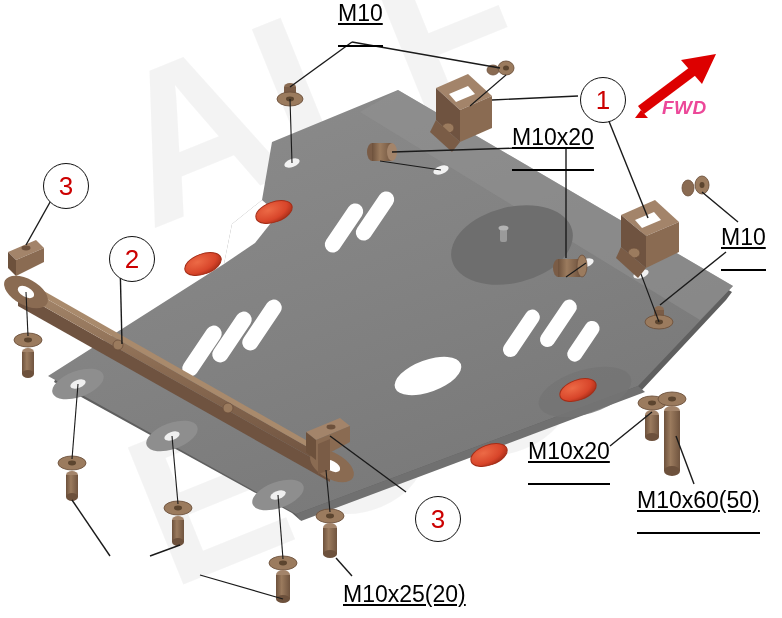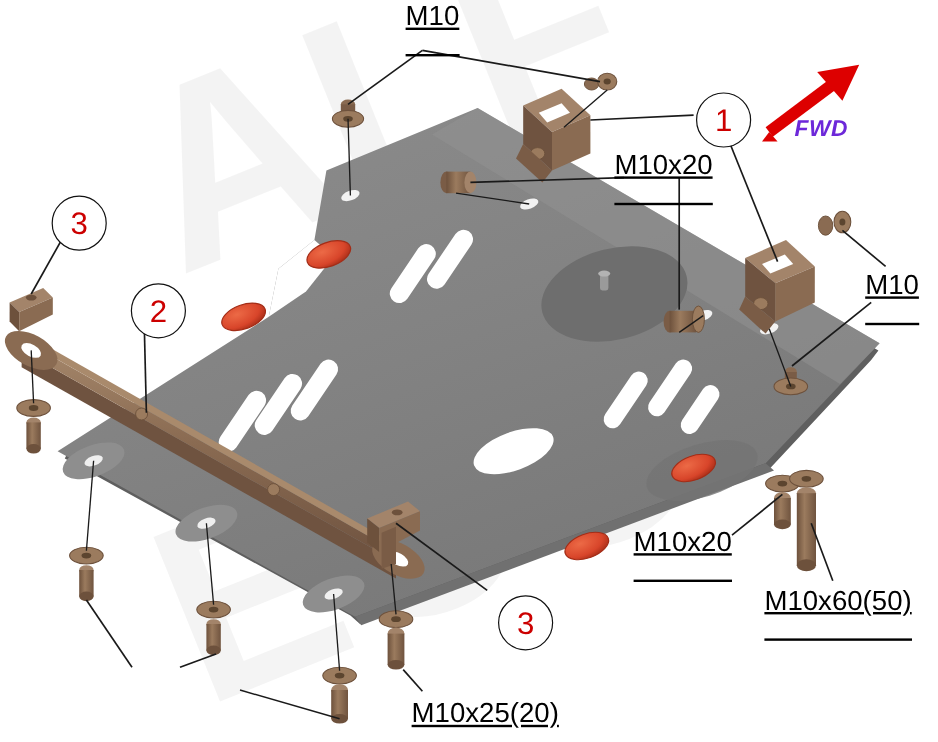--- a/index.html
+++ b/index.html
@@ -5,21 +5,21 @@
 <style>
   html,body{margin:0;padding:0;background:#ffffff;}
   body{width:782px;height:618px;overflow:hidden;
        font-family:"Liberation Sans","DejaVu Sans",sans-serif;}
   #stage{position:relative;width:782px;height:618px;background:#fff;}
   #stage svg{position:absolute;left:0;top:0;}
   .lbl{position:absolute;font-size:23px;color:#000;white-space:nowrap;
        letter-spacing:0px;line-height:1;}
   .lbl span{border-bottom:2px solid #000;padding-bottom:20px;display:inline-block;text-decoration:underline;}
   .fwd{position:absolute;font-style:italic;font-weight:bold;font-size:19px;
-       color:#6d28d9;letter-spacing:0.5px;}
+       color:#ec4899;letter-spacing:0.5px;}
   .circ{position:absolute;width:44px;height:44px;border-radius:50%;
         border:1.4px solid #111;background:#fff;
         display:flex;align-items:center;justify-content:center;
         font-size:26px;color:#cc0000;}
 </style>
 </head>
 <body>
 
 <div id="stage">
 

